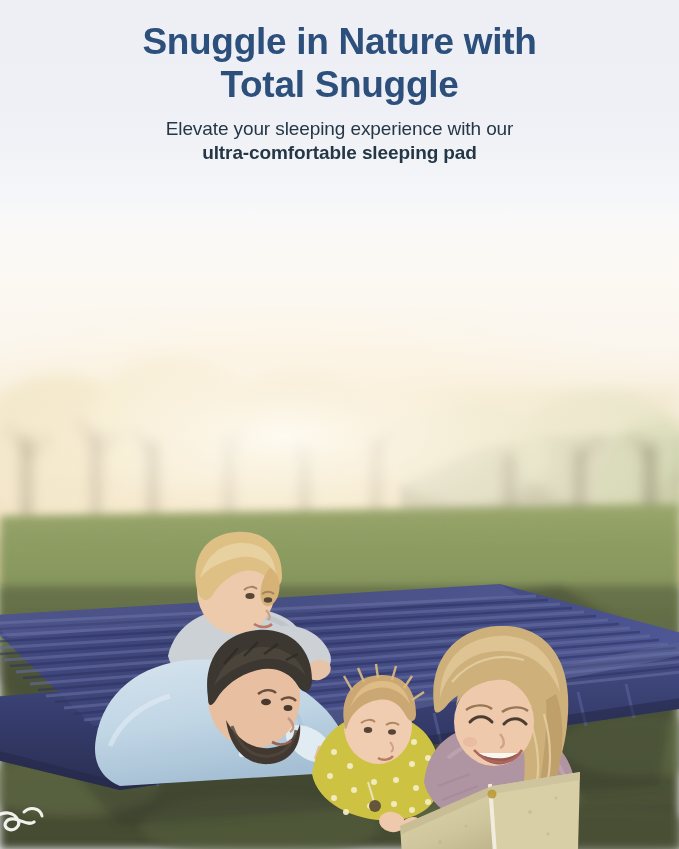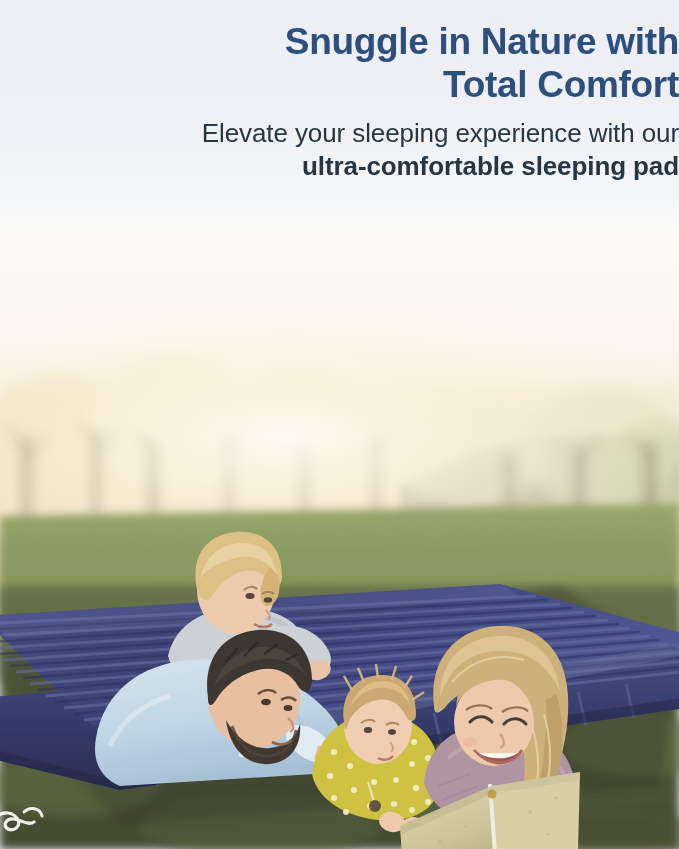--- a/index.html
+++ b/index.html
@@ -7,33 +7,33 @@
     width:679px;height:849px;overflow:hidden;
     font-family:"Liberation Sans",sans-serif;
     background:#edeff4;
   }
   .ad{position:relative;width:679px;height:849px;overflow:hidden;background:#edeff4;}
 
   
   .header{
     position:absolute;left:0;top:0;width:679px;height:200px;
     background:linear-gradient(180deg,#edeff4 0%,#eef0f5 55%,#f4f6f9 100%);
-    text-align:right;z-index:6;
+    text-align:center;z-index:6;
   }
   .headline{
     margin:0;padding-top:20px;
     font-size:37px;line-height:1.17;
     font-weight:bold;letter-spacing:-0.3px;
     color:#2d4f7c;
     font-family:"Liberation Sans",sans-serif;
   }
   .headline .l2{display:block;}
   .subtitle{
     margin:10px 0 0 0;
-    font-size:26px;line-height:1.28;
+    font-size:19px;line-height:1.28;
     font-weight:normal;letter-spacing:-0.1px;
     color:#253746;
   }
   .subtitle .l2{display:block;font-weight:bold;}
 
   
   .photo{
     position:absolute;left:0;top:186px;width:679px;height:663px;
     overflow:hidden;z-index:1;
   }
@@ -449,21 +449,21 @@
 
       <rect x="0" y="0" width="679" height="663" fill="#fff1d8" opacity="0.07"></rect>
     </svg>
   </div>
 
   <div class="blend"></div>
 
   <div class="header">
     <h1 class="headline">
       <span>Snuggle in Nature with</span>
-      <span class="l2">Total Comfort</span>
+      <span class="l2">Total Snuggle</span>
     </h1>
     <p class="subtitle">
       <span>Elevate your sleeping experience with our</span>
       <span class="l2">ultra-comfortable sleeping pad</span>
     </p>
   </div>
 
 </div>
 
 </body></html>

